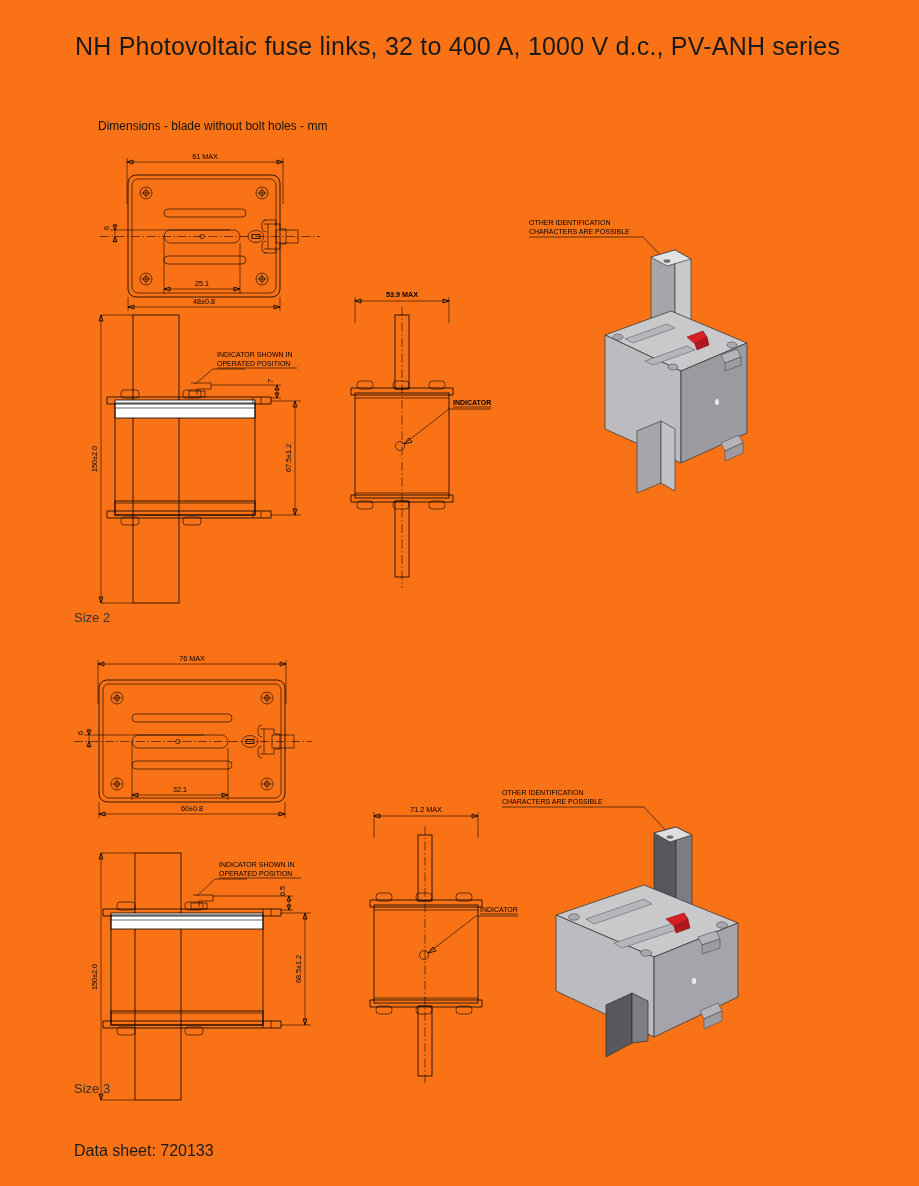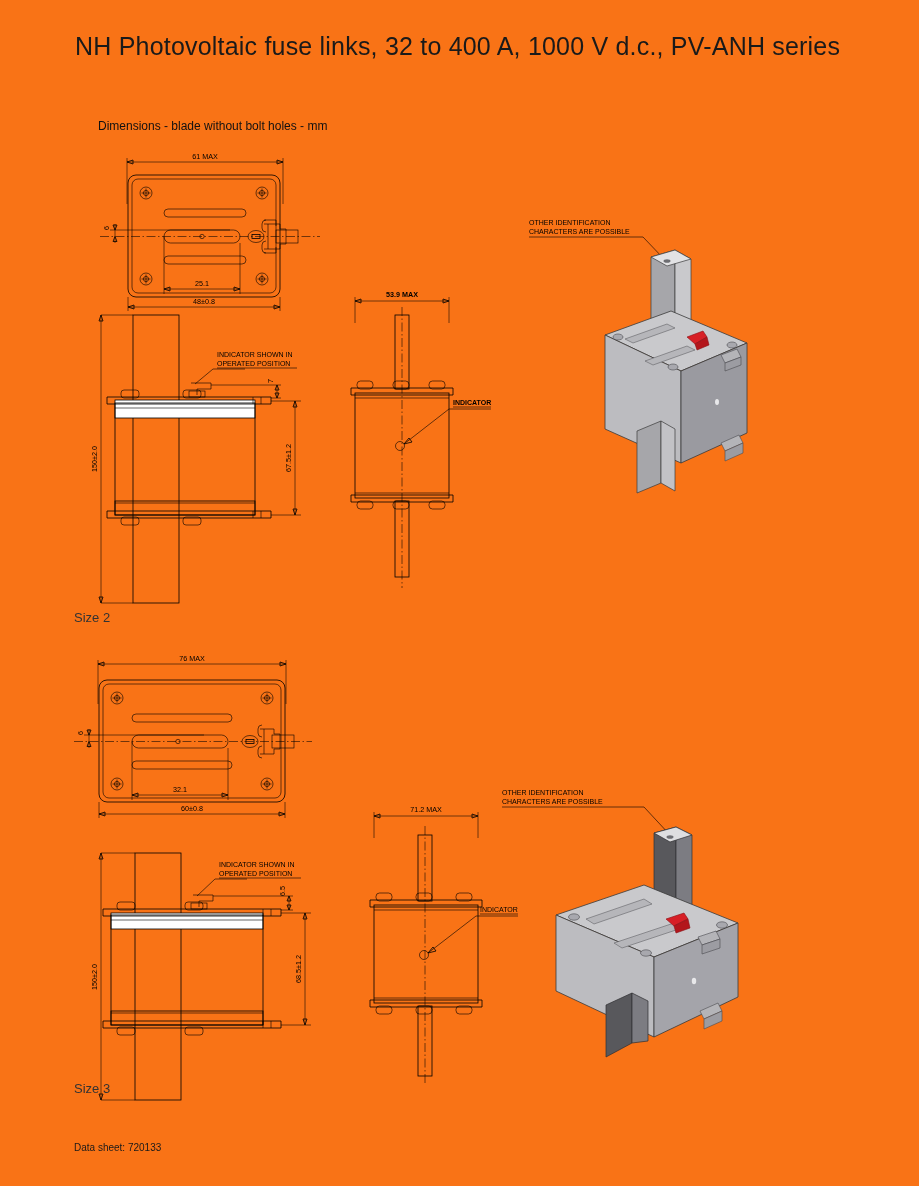--- a/index.html
+++ b/index.html
@@ -42,21 +42,21 @@
   .size-label {
     position: absolute;
     font-size: 13px;
     color: #333333;
     white-space: nowrap;
   }
   .footer-text {
     position: absolute;
     left: 74px;
     top: 1142px;
-    font-size: 10px;
+    font-size: 16px;
     color: #1a1a1a;
     white-space: nowrap;
   }
   .dwg {
     position: absolute;
   }
   svg { display: block; overflow: visible; }
   .ln { stroke: #000; fill: none; stroke-width: 0.8; }
   .ln-thin { stroke: #000; fill: none; stroke-width: 0.6; }
   .ln-dim { stroke: #000; fill: none; stroke-width: 0.55; }

